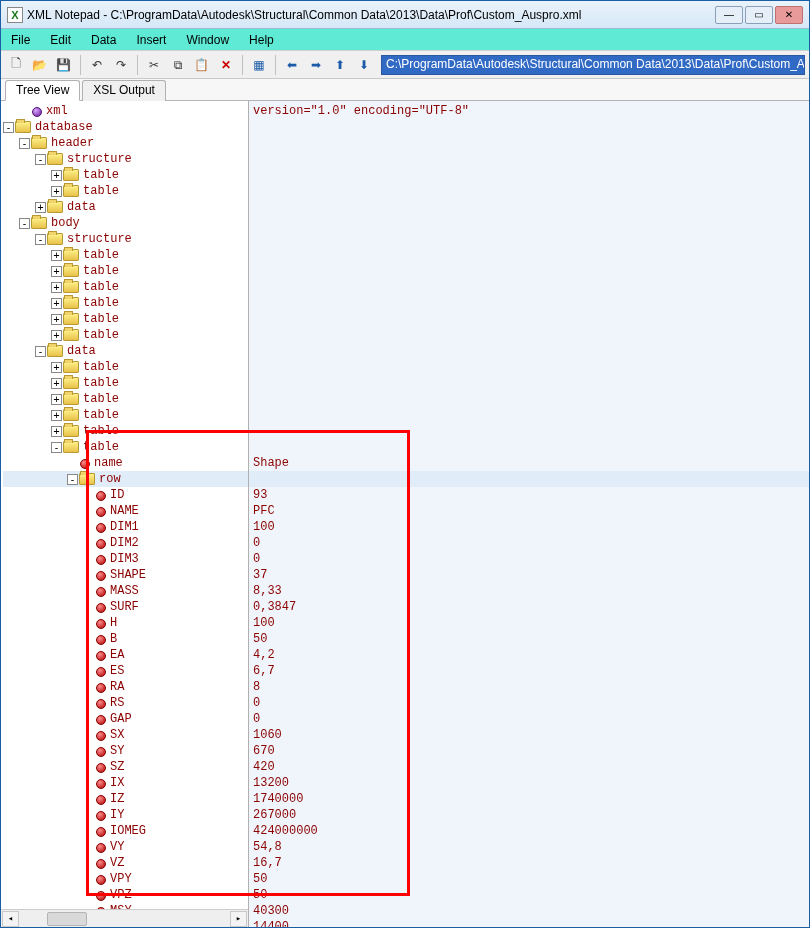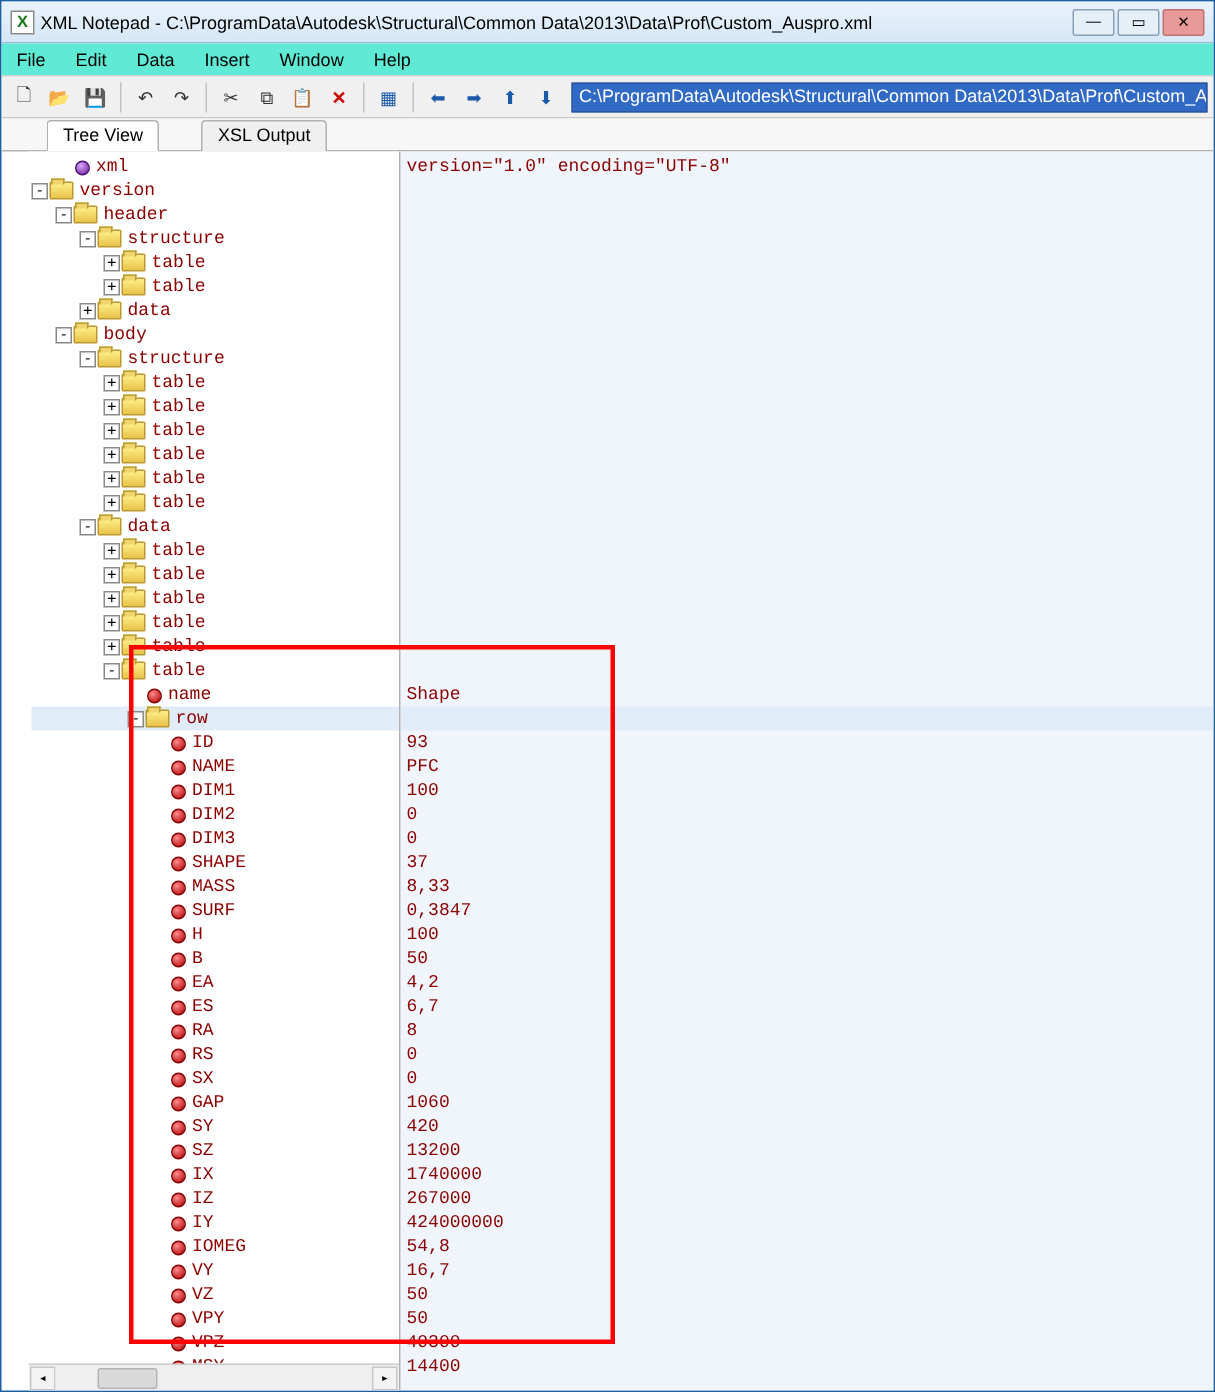--- a/index.html
+++ b/index.html
@@ -91,28 +91,27 @@
   .tab {
     padding: 2px 10px;
     border: 1px solid #b0b0b0;
     border-bottom: none;
     background: #f0f0f0;
     margin-right: 2px;
     border-radius: 3px 3px 0 0;
     position: relative;
     top: 1px;
     cursor: default;
-    margin-left: 26px;
   }
   .tab.active {
     background: #fff;
     border-bottom: 1px solid #fff;
   }
   
-  .main { flex:1; display:flex; min-height:0;padding-left:18px; }
+  .main { flex:1; display:flex; min-height:0; }
   .tree-panel {
     width: 248px;
     border-right: 1px solid #b0b0b0;
     overflow: hidden;
     font-family: "Courier New", monospace;
     font-size: 12px;
     position: relative;
     background:#fff;
     display:flex;
     flex-direction:column;
@@ -252,21 +251,21 @@
     <div class="tree-scroll" id="tree-scroll">
         <div class="tree-row">
           <span class="indent dotted-v"></span>
           <span class="spacer"></span>
           <span class="icon purple-ball"></span>
           <span class="node-label elem-name">xml</span>
         </div>
         <div class="tree-row">
           <span class="toggle">-</span>
           <span class="icon folder-icon"></span>
-          <span class="node-label elem-name">version</span>
+          <span class="node-label elem-name">database</span>
         </div>
         <div class="tree-row">
           <span class="indent dotted-v"></span>
           <span class="toggle">-</span>
           <span class="icon folder-icon"></span>
           <span class="node-label elem-name">header</span>
         </div>
         <div class="tree-row">
           <span class="indent dotted-v"></span>
           <span class="indent dotted-v"></span>
@@ -572,31 +571,31 @@
           <span class="node-label elem-name">RS</span>
         </div>
         <div class="tree-row">
           <span class="indent dotted-v"></span>
           <span class="indent dotted-v"></span>
           <span class="indent dotted-v"></span>
           <span class="indent dotted-v"></span>
           <span class="indent dotted-v"></span>
           <span class="spacer"></span>
           <span class="icon ball-icon"></span>
+          <span class="node-label elem-name">GAP</span>
+        </div>
+        <div class="tree-row">
+          <span class="indent dotted-v"></span>
+          <span class="indent dotted-v"></span>
+          <span class="indent dotted-v"></span>
+          <span class="indent dotted-v"></span>
+          <span class="indent dotted-v"></span>
+          <span class="spacer"></span>
+          <span class="icon ball-icon"></span>
           <span class="node-label elem-name">SX</span>
-        </div>
-        <div class="tree-row">
-          <span class="indent dotted-v"></span>
-          <span class="indent dotted-v"></span>
-          <span class="indent dotted-v"></span>
-          <span class="indent dotted-v"></span>
-          <span class="indent dotted-v"></span>
-          <span class="spacer"></span>
-          <span class="icon ball-icon"></span>
-          <span class="node-label elem-name">GAP</span>
         </div>
         <div class="tree-row">
           <span class="indent dotted-v"></span>
           <span class="indent dotted-v"></span>
           <span class="indent dotted-v"></span>
           <span class="indent dotted-v"></span>
           <span class="indent dotted-v"></span>
           <span class="spacer"></span>
           <span class="icon ball-icon"></span>
           <span class="node-label elem-name">SY</span>
@@ -745,20 +744,21 @@
       <div class="value-row">8,33</div>
       <div class="value-row">0,3847</div>
       <div class="value-row">100</div>
       <div class="value-row">50</div>
       <div class="value-row">4,2</div>
       <div class="value-row">6,7</div>
       <div class="value-row">8</div>
       <div class="value-row">0</div>
       <div class="value-row">0</div>
       <div class="value-row">1060</div>
+      <div class="value-row">670</div>
       <div class="value-row">420</div>
       <div class="value-row">13200</div>
       <div class="value-row">1740000</div>
       <div class="value-row">267000</div>
       <div class="value-row">424000000</div>
       <div class="value-row">54,8</div>
       <div class="value-row">16,7</div>
       <div class="value-row">50</div>
       <div class="value-row">50</div>
       <div class="value-row">40300</div>

